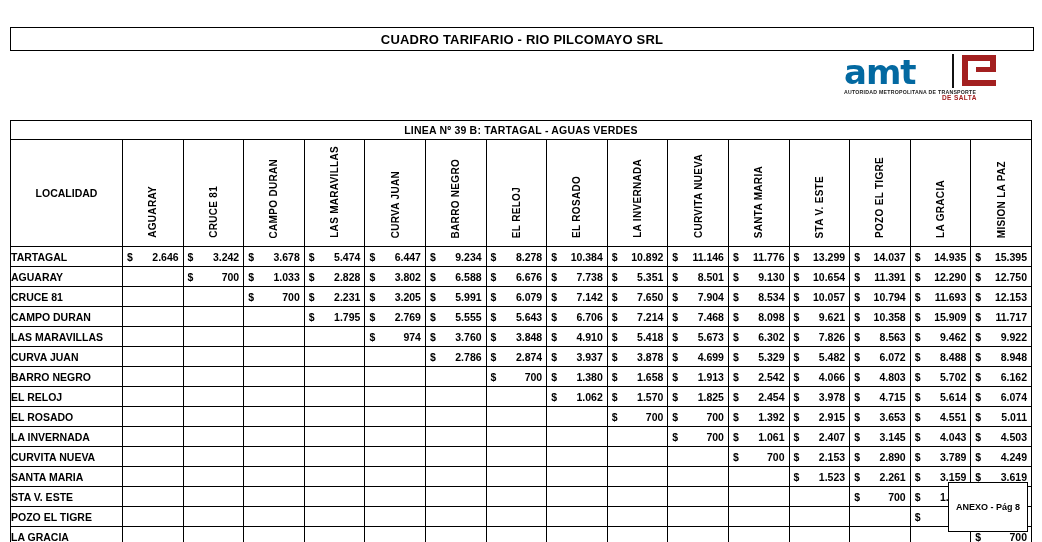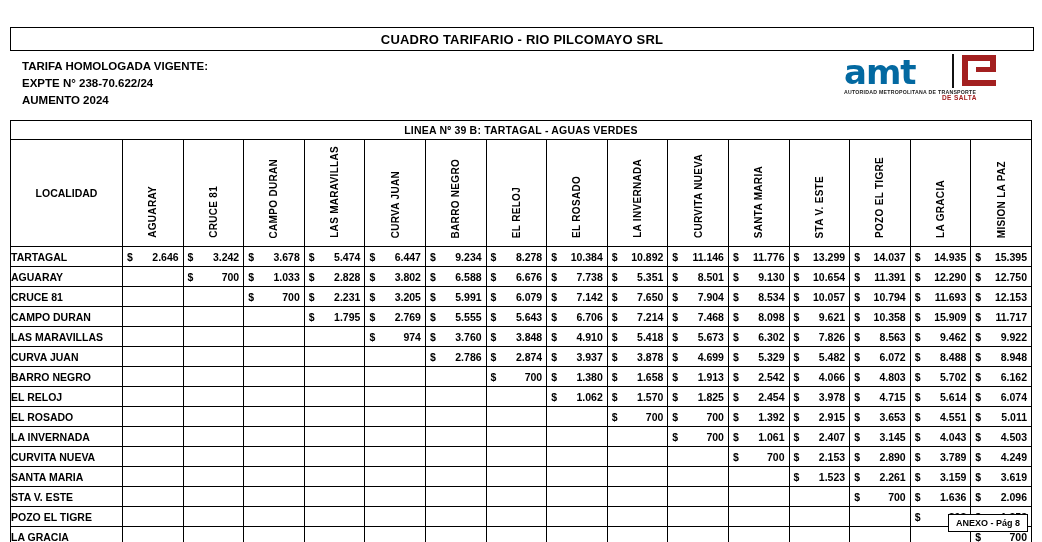--- a/index.html
+++ b/index.html
@@ -82,38 +82,33 @@
     padding:0 4px;font-size:10.5px;font-weight:bold;height:19px;
     box-sizing:border-box;
   }
   .cell .money .cur{font-weight:bold;}
   .cell .money .val{font-weight:bold;}
   .empty{background:#fff;}
 
   
   .anexo{
     position:absolute;right:14px;bottom:10px;
-    border:1px solid #000;padding:3px 7px;font-size:9px;font-weight:bold;
+    border:1px solid #000;padding:19px 7px;font-size:9px;font-weight:bold;
     background:#fff;
   }
 </style>
 </head>
 <body>
 
 <div class="page">
 
   <div class="title-bar">
     <span>CUADRO TARIFARIO - RIO PILCOMAYO SRL</span>
   </div>
 
-  <div class="header-info">
-    <div>TARIFA HOMOLOGADA VIGENTE:</div>
-    <div>EXPTE N° 238-70.622/24</div>
-    <div>AUMENTO 2024</div>
-  </div>
 
   <div class="logo">
     <div class="logo-amt">amt</div>
     <div class="logo-bar"></div>
     <div class="logo-mark">
       <div class="sq" style="left:0;top:0;width:34px;height:6px;"></div>
       <div class="sq" style="left:0;top:0;width:6px;height:31px;"></div>
       <div class="sq" style="left:0;top:25px;width:34px;height:6px;"></div>
       <div class="sq" style="left:28px;top:0;width:6px;height:14px;"></div>
       <div class="sq" style="left:14px;top:12px;width:20px;height:5px;"></div>

